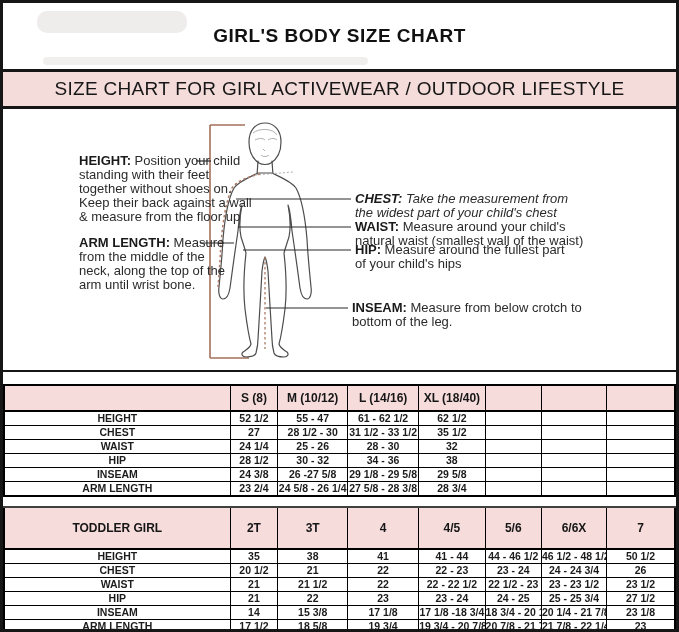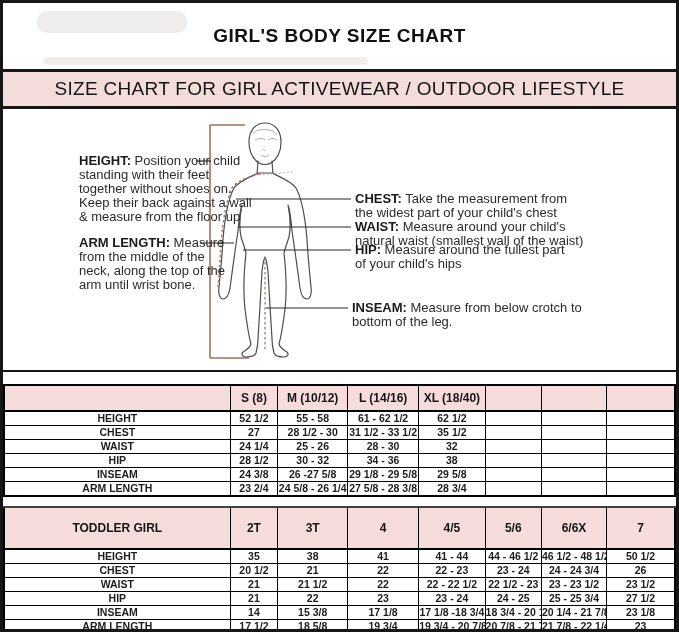--- a/index.html
+++ b/index.html
@@ -20,21 +20,21 @@
   }
   .banner-text { font-size:19px; font-weight:normal; letter-spacing:.3px; color:#161616; }
   
   .diagram { position:relative; height:263px; border-bottom:2px solid #161616; }
   .diagram svg { position:absolute; left:0; top:0; }
   .note { position:absolute; font-size:13px; line-height:14px; color:#2b2b2b; }
   .note b { color:#1a1a1a; }
   .note .txt { white-space:pre-line; }
   .note-height { left:76px; top:45px; width:185px; }
   .note-arm    { left:76px; top:127px; width:185px; }
-  .note-chest  { left:352px; top:83px;  width:235px; }
+  .note-chest  { left:352px; top:83px;  width:235px;font-style:italic; }
   .note-waist  { left:352px; top:111px; width:235px; }
   .note-hip    { left:352px; top:134px; width:235px; }
   .note-inseam { left:349px; top:192px; width:235px; }
   
   .gap1 { height:12px; }
   .gap2 { height:9px; }
   
   table { width:100%; border-collapse:collapse; table-layout:fixed; }
   table { border:2px solid #000; }
   th, td { border:1px solid #000; text-align:center; vertical-align:middle; overflow:hidden; white-space:nowrap; }
@@ -157,21 +157,21 @@
           <th>XL (18/40)</th>
           <th></th>
           <th></th>
           <th></th>
         </tr>
       </thead>
     <tbody>
         <tr>
           <td>HEIGHT</td>
           <td>52 1/2</td>
-          <td>55 - 58</td>
+          <td>55 - 47</td>
           <td>61 - 62 1/2</td>
           <td>62 1/2</td>
           <td></td>
           <td></td>
           <td></td>
         </tr>
         <tr>
           <td>CHEST</td>
           <td>27</td>
           <td>28 1/2 - 30</td>

